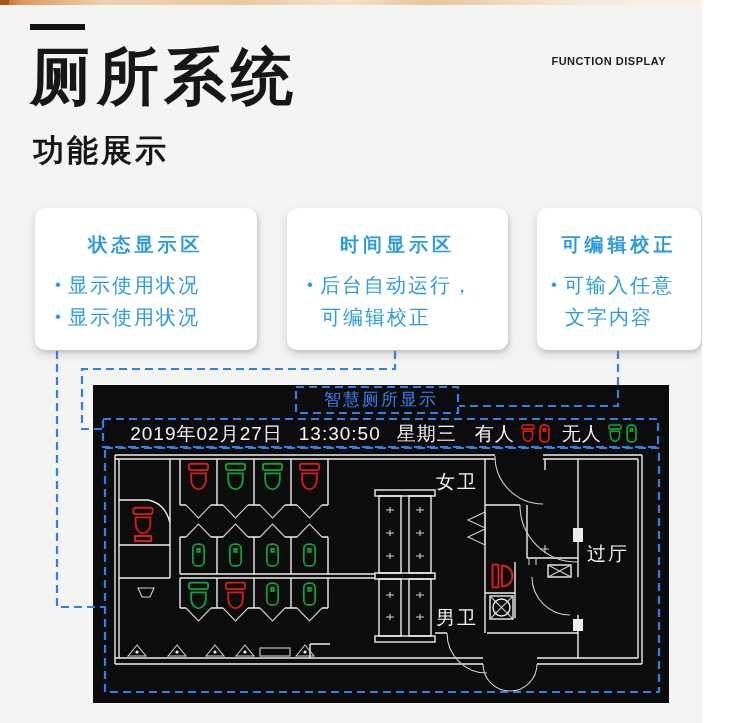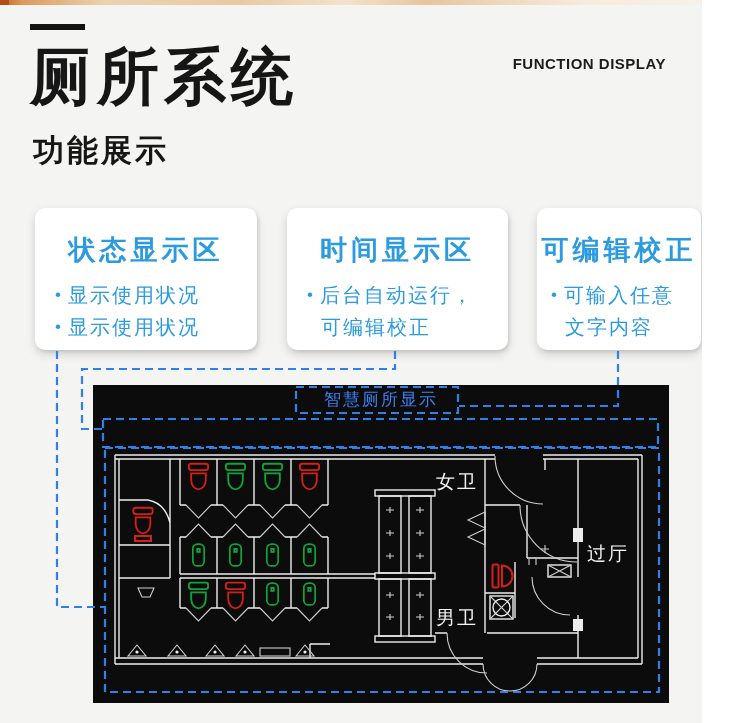--- a/index.html
+++ b/index.html
@@ -24,34 +24,34 @@
     font-size:62px;line-height:66px;font-weight:700;color:var(--title_black,#161616);
     letter-spacing:5px;
   }
   .title-cn2{
     position:absolute;left:33px;top:126px;
     font-size:31px;line-height:50px;font-weight:700;color:var(--title_black,#161616);
     letter-spacing:3px;
   }
   .subtitle-en{
     position:absolute;right:36px;top:55px;
-    font-size:15px;font-weight:700;color:#1c1c1c;letter-spacing:0.5px;
+    font-size:11px;font-weight:700;color:#1c1c1c;letter-spacing:0.5px;
   }
   
   .card{
     position:absolute;top:208px;height:142px;background:#ffffff;border-radius:10px;
     box-shadow:0 4px 10px rgba(0,0,0,0.16), 2px 2px 3px rgba(0,0,0,0.08);
     color:var(--accent_blue,#2b9ade);
   }
   .card-1{left:35px;width:222px;}
   .card-2{left:287px;width:221px;}
   .card-3{left:537px;width:164px;}
   .card-title{
     margin-top:24px;text-align:center;
-    font-size:27px;font-weight:600;letter-spacing:4px;
+    font-size:19px;font-weight:600;letter-spacing:4px;
   }
   .card-body{margin:12px 12px 0 20px;font-size:20px;line-height:31px;letter-spacing:2px;}
   .card-3 .card-body{margin-left:14px;}
   .bullet::before{content:"•";font-size:17px;margin-right:5px;position:relative;top:-2px;}
   .bullet-cont{padding-left:14px;}
   
   .panel{
     position:absolute;left:93px;top:385px;width:576px;height:318px;
     background:var(--panel_bg,#0c0c0c);color:#f3f3f3;
   }
@@ -127,20 +127,43 @@
   <div class="card card-3">
     <div class="card-title">可编辑校正</div>
     <div class="card-body">
       <div class="bullet">可输入任意</div>
       <div class="bullet-cont">文字内容</div>
     </div>
   </div>
 
   <div class="panel">
     <div class="panel-title">智慧厕所显示</div>
+    <div class="status-bar">
+      <span class="seg">2019年02月27日</span>
+      <span class="seg">13:30:50</span>
+      <span class="seg">星期三</span>
+      <span class="lbl">有人</span>
+      <span class="icon-wrap">
+        <svg class="legend-icon occupied" width="14" height="19">
+            <use href="#seat-toilet"></use>
+          </svg>
+        <svg class="legend-icon occupied" width="11" height="19">
+            <use href="#squat-toilet"></use>
+          </svg>
+      </span>
+      <span class="lbl">无人</span>
+      <span class="icon-wrap">
+        <svg class="legend-icon vacant" width="14" height="19">
+            <use href="#seat-toilet"></use>
+          </svg>
+        <svg class="legend-icon vacant" width="11" height="19">
+            <use href="#squat-toilet"></use>
+          </svg>
+      </span>
+    </div>
 
     <svg class="plan-svg" width="554" height="244" viewBox="0 0 554 244">
 
       <path class="wall" d="
         M10,7 H390 M438,7 H537 M10,11 H390 M438,11 H533
         M10,7 V216 M14,11 V210
         M533,11 V210 M537,7 V216
         M10,210 H378 M432,210 H533
         M10,216 H378 M432,216 H537"></path>
 

